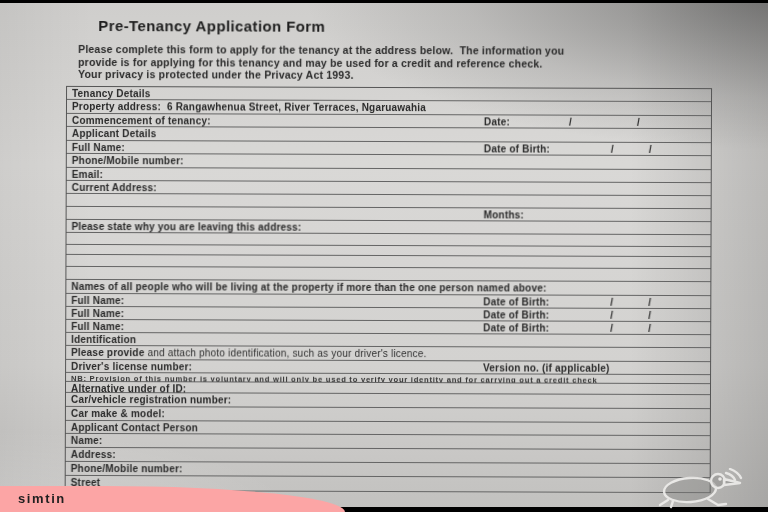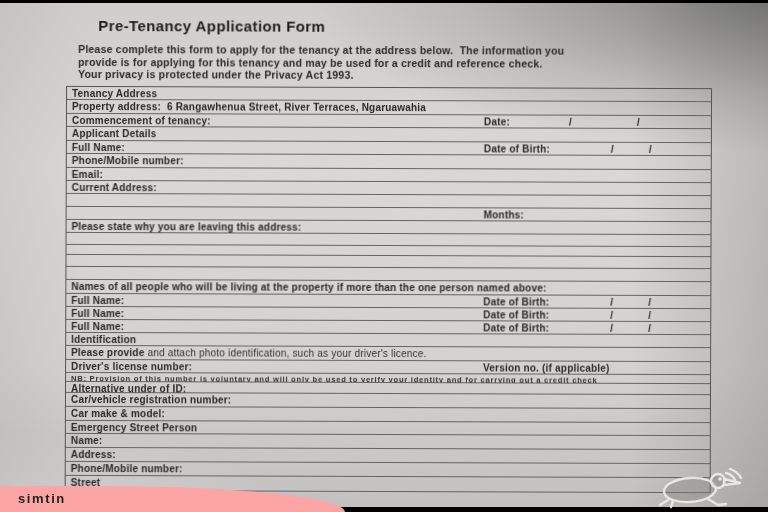--- a/index.html
+++ b/index.html
@@ -82,21 +82,21 @@
 
 <div class="photo">
   <div class="paper">
     <div class="title">Pre-Tenancy Application Form</div>
     <div class="intro">
         <div>Please complete this form to apply for the tenancy at the address below.&nbsp; The information you</div>
         <div>provide is for applying for this tenancy and may be used for a credit and reference check.</div>
         <div>Your privacy is protected under the Privacy Act 1993.</div>
       </div>
     <div class="table">
-        <div class="row k-section" style="height: 13px;"><span class="lab">Tenancy Address</span></div>
+        <div class="row k-section" style="height: 13px;"><span class="lab">Tenancy Details</span></div>
         <div class="row k-text" style="height: 14px;"><span class="lab">Property address:&nbsp; 6 Rangawhenua Street, River Terraces, Ngaruawahia</span></div>
         <div class="row k-date" style="height: 13px;"><span class="lab">Commencement of tenancy:</span><span class="right">Date:</span><span class="slash s1">/</span><span class="slash s2">/</span></div>
         <div class="row k-section" style="height: 14px;"><span class="lab">Applicant Details</span></div>
         <div class="row k-dob" style="height: 13px;"><span class="lab">Full Name:</span><span class="right">Date of Birth:</span><span class="slash s1">/</span><span class="slash s2">/</span></div>
         <div class="row k-text" style="height: 14px;"><span class="lab">Phone/Mobile number:</span></div>
         <div class="row k-text" style="height: 13px;"><span class="lab">Email:</span></div>
         <div class="row k-text" style="height: 13px;"><span class="lab">Current Address:</span></div>
         <div class="row k-empty" style="height: 13px;"></div>
         <div class="row k-months" style="height: 13px;"><span class="right">Months:</span></div>
         <div class="row k-text" style="height: 13px;"><span class="lab">Please state why you are leaving this address:</span></div>
@@ -108,21 +108,21 @@
         <div class="row k-dob" style="height: 13px;"><span class="lab">Full Name:</span><span class="right">Date of Birth:</span><span class="slash s1">/</span><span class="slash s2">/</span></div>
         <div class="row k-dob" style="height: 13px;"><span class="lab">Full Name:</span><span class="right">Date of Birth:</span><span class="slash s1">/</span><span class="slash s2">/</span></div>
         <div class="row k-dob" style="height: 13px;"><span class="lab">Full Name:</span><span class="right">Date of Birth:</span><span class="slash s1">/</span><span class="slash s2">/</span></div>
         <div class="row k-section" style="height: 13px;"><span class="lab">Identification</span></div>
         <div class="row k-mixed" style="height: 14px;"><span class="bp">Please provide</span><span class="rest"> and attach photo identification, such as your driver's licence.</span></div>
         <div class="row k-version" style="height: 13px;"><span class="lab">Driver's license number:</span><span class="right">Version no. (if applicable)</span></div>
         <div class="row k-small" style="height: 9px;"><span class="lab">NB: Provision of this number is voluntary and will only be used to verify your identity and for carrying out a credit check</span></div>
         <div class="row k-text" style="height: 11px;"><span class="lab">Alternative under of ID:</span></div>
         <div class="row k-text" style="height: 14px;"><span class="lab">Car/vehicle registration number:</span></div>
         <div class="row k-text" style="height: 14px;"><span class="lab">Car make &amp; model:</span></div>
-        <div class="row k-section" style="height: 13px;"><span class="lab">Emergency Street Person</span></div>
+        <div class="row k-section" style="height: 13px;"><span class="lab">Applicant Contact Person</span></div>
         <div class="row k-text" style="height: 14px;"><span class="lab">Name:</span></div>
         <div class="row k-text" style="height: 14px;"><span class="lab">Address:</span></div>
         <div class="row k-text" style="height: 14px;"><span class="lab">Phone/Mobile number:</span></div>
         <div class="row k-text" style="height: 15px;"><span class="lab">Street</span></div>
       </div>
   </div>
 </div>
 
 <div class="badge">
   <span class="brand">simtin</span>

